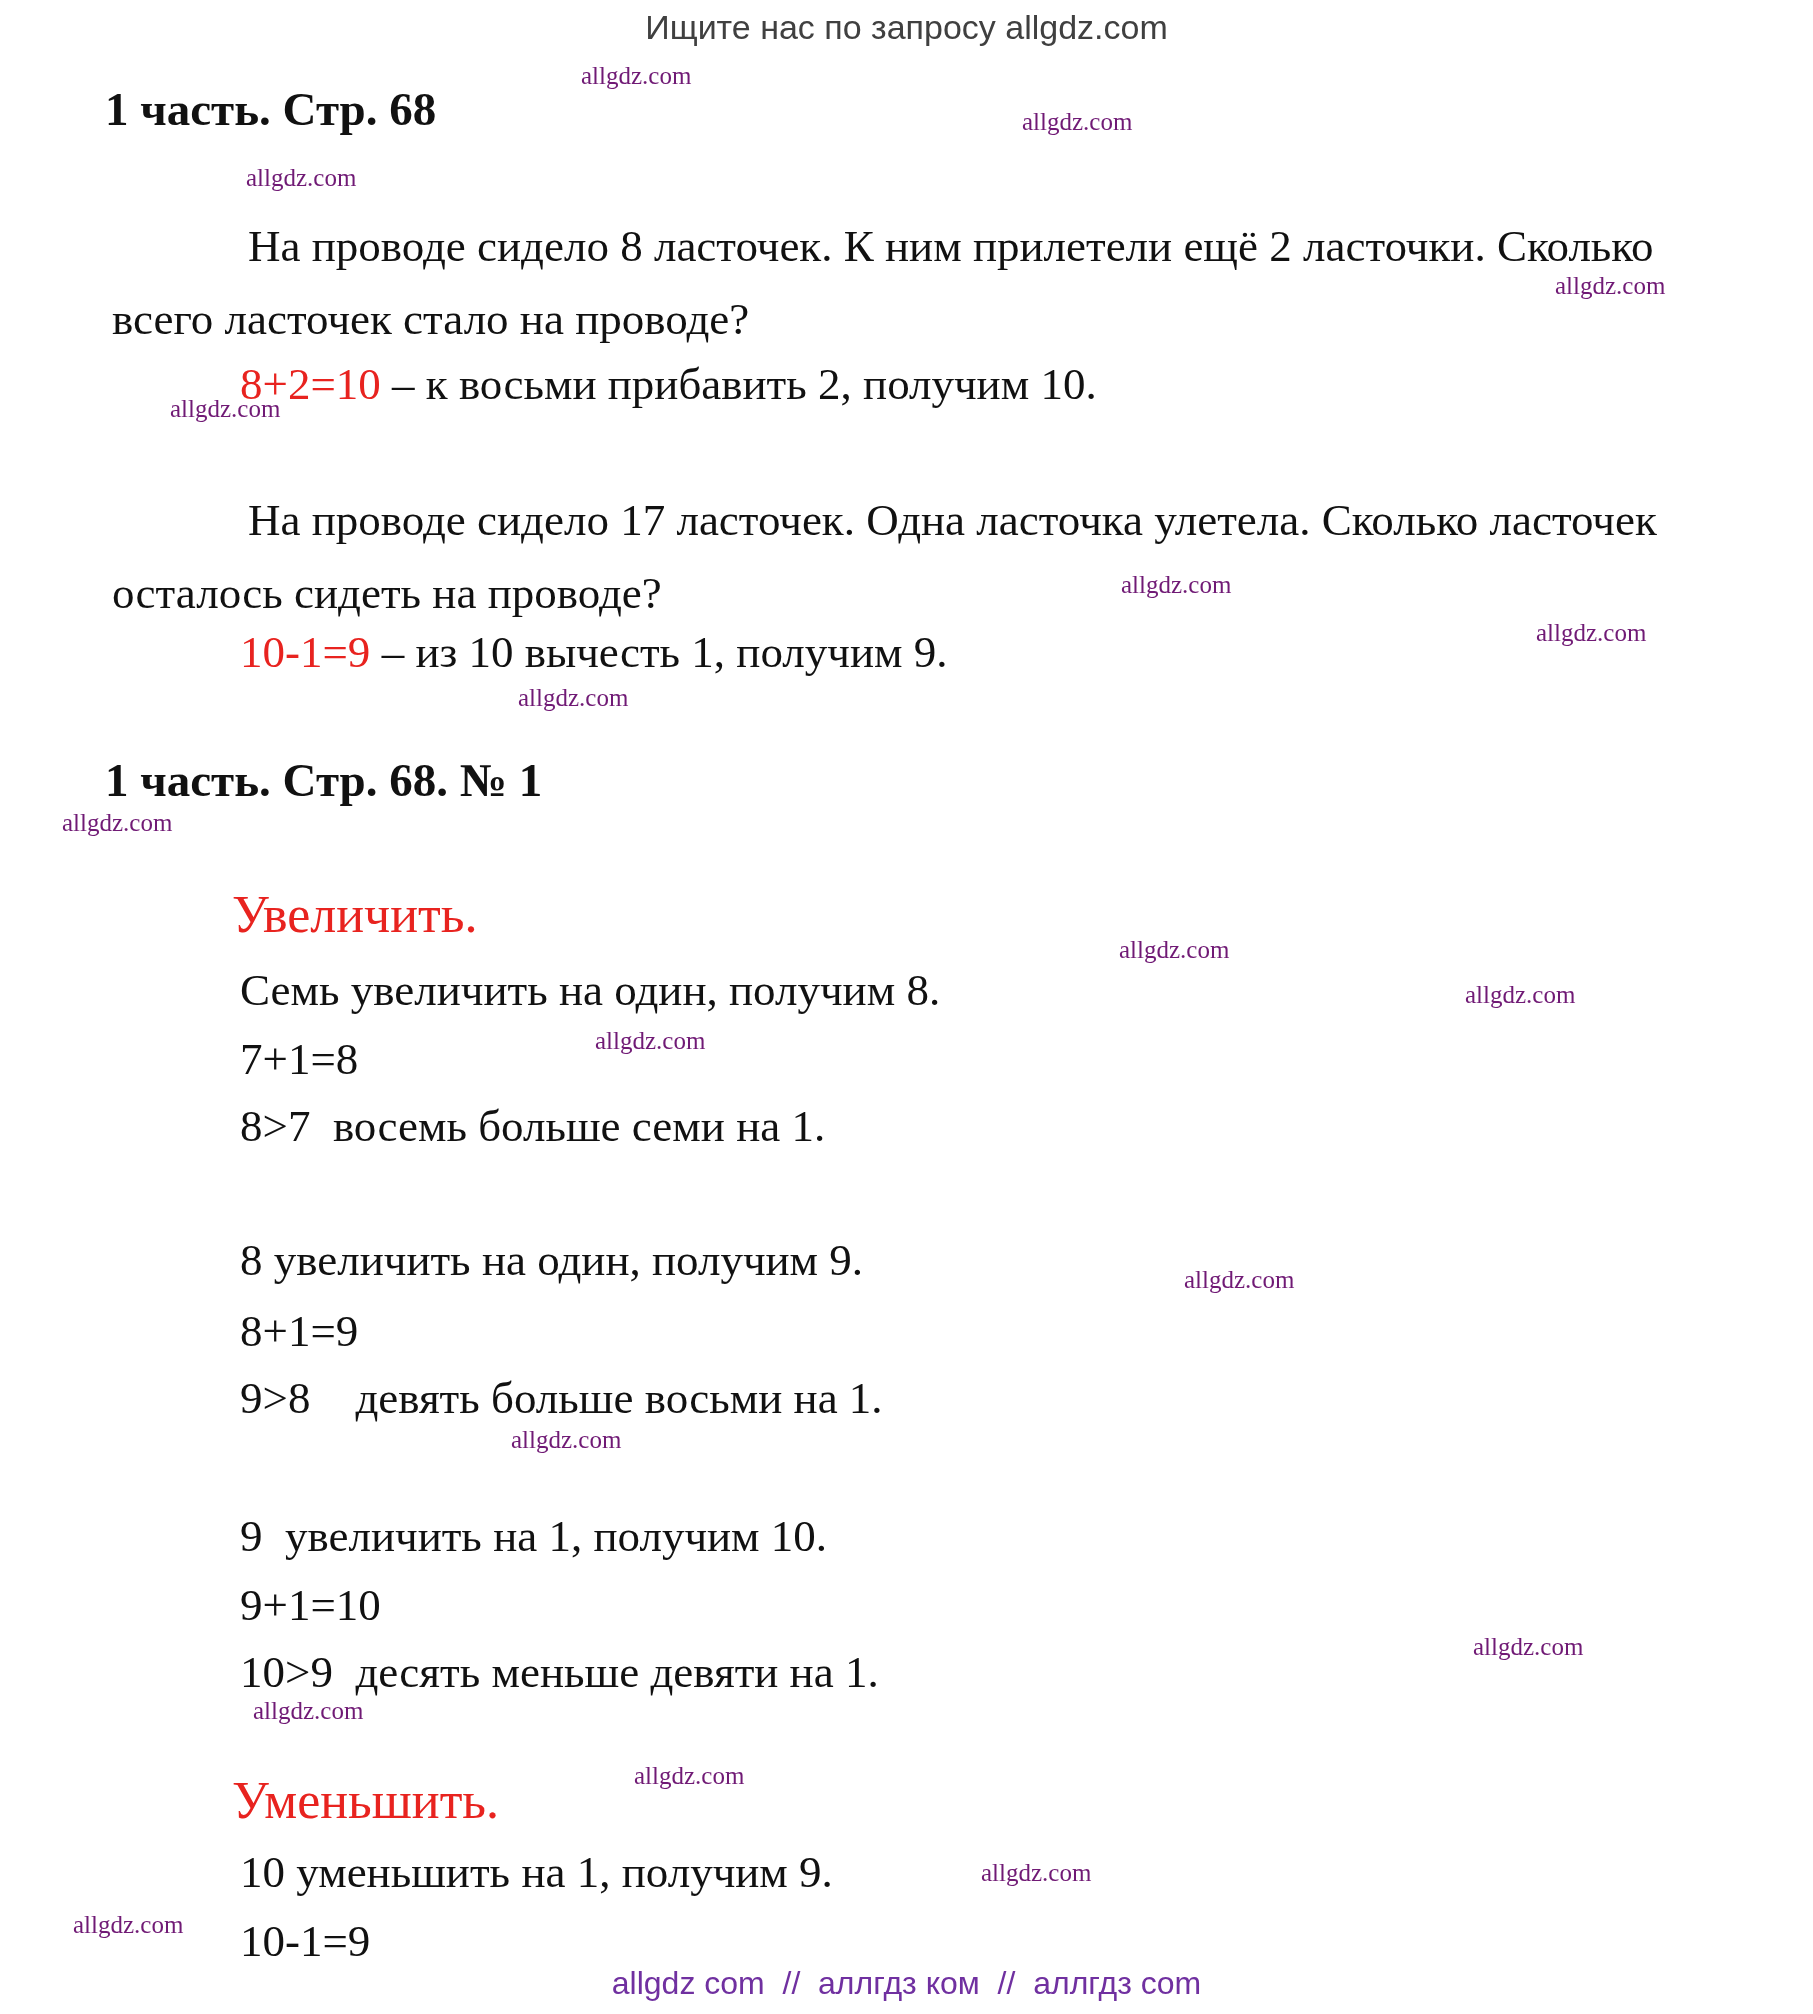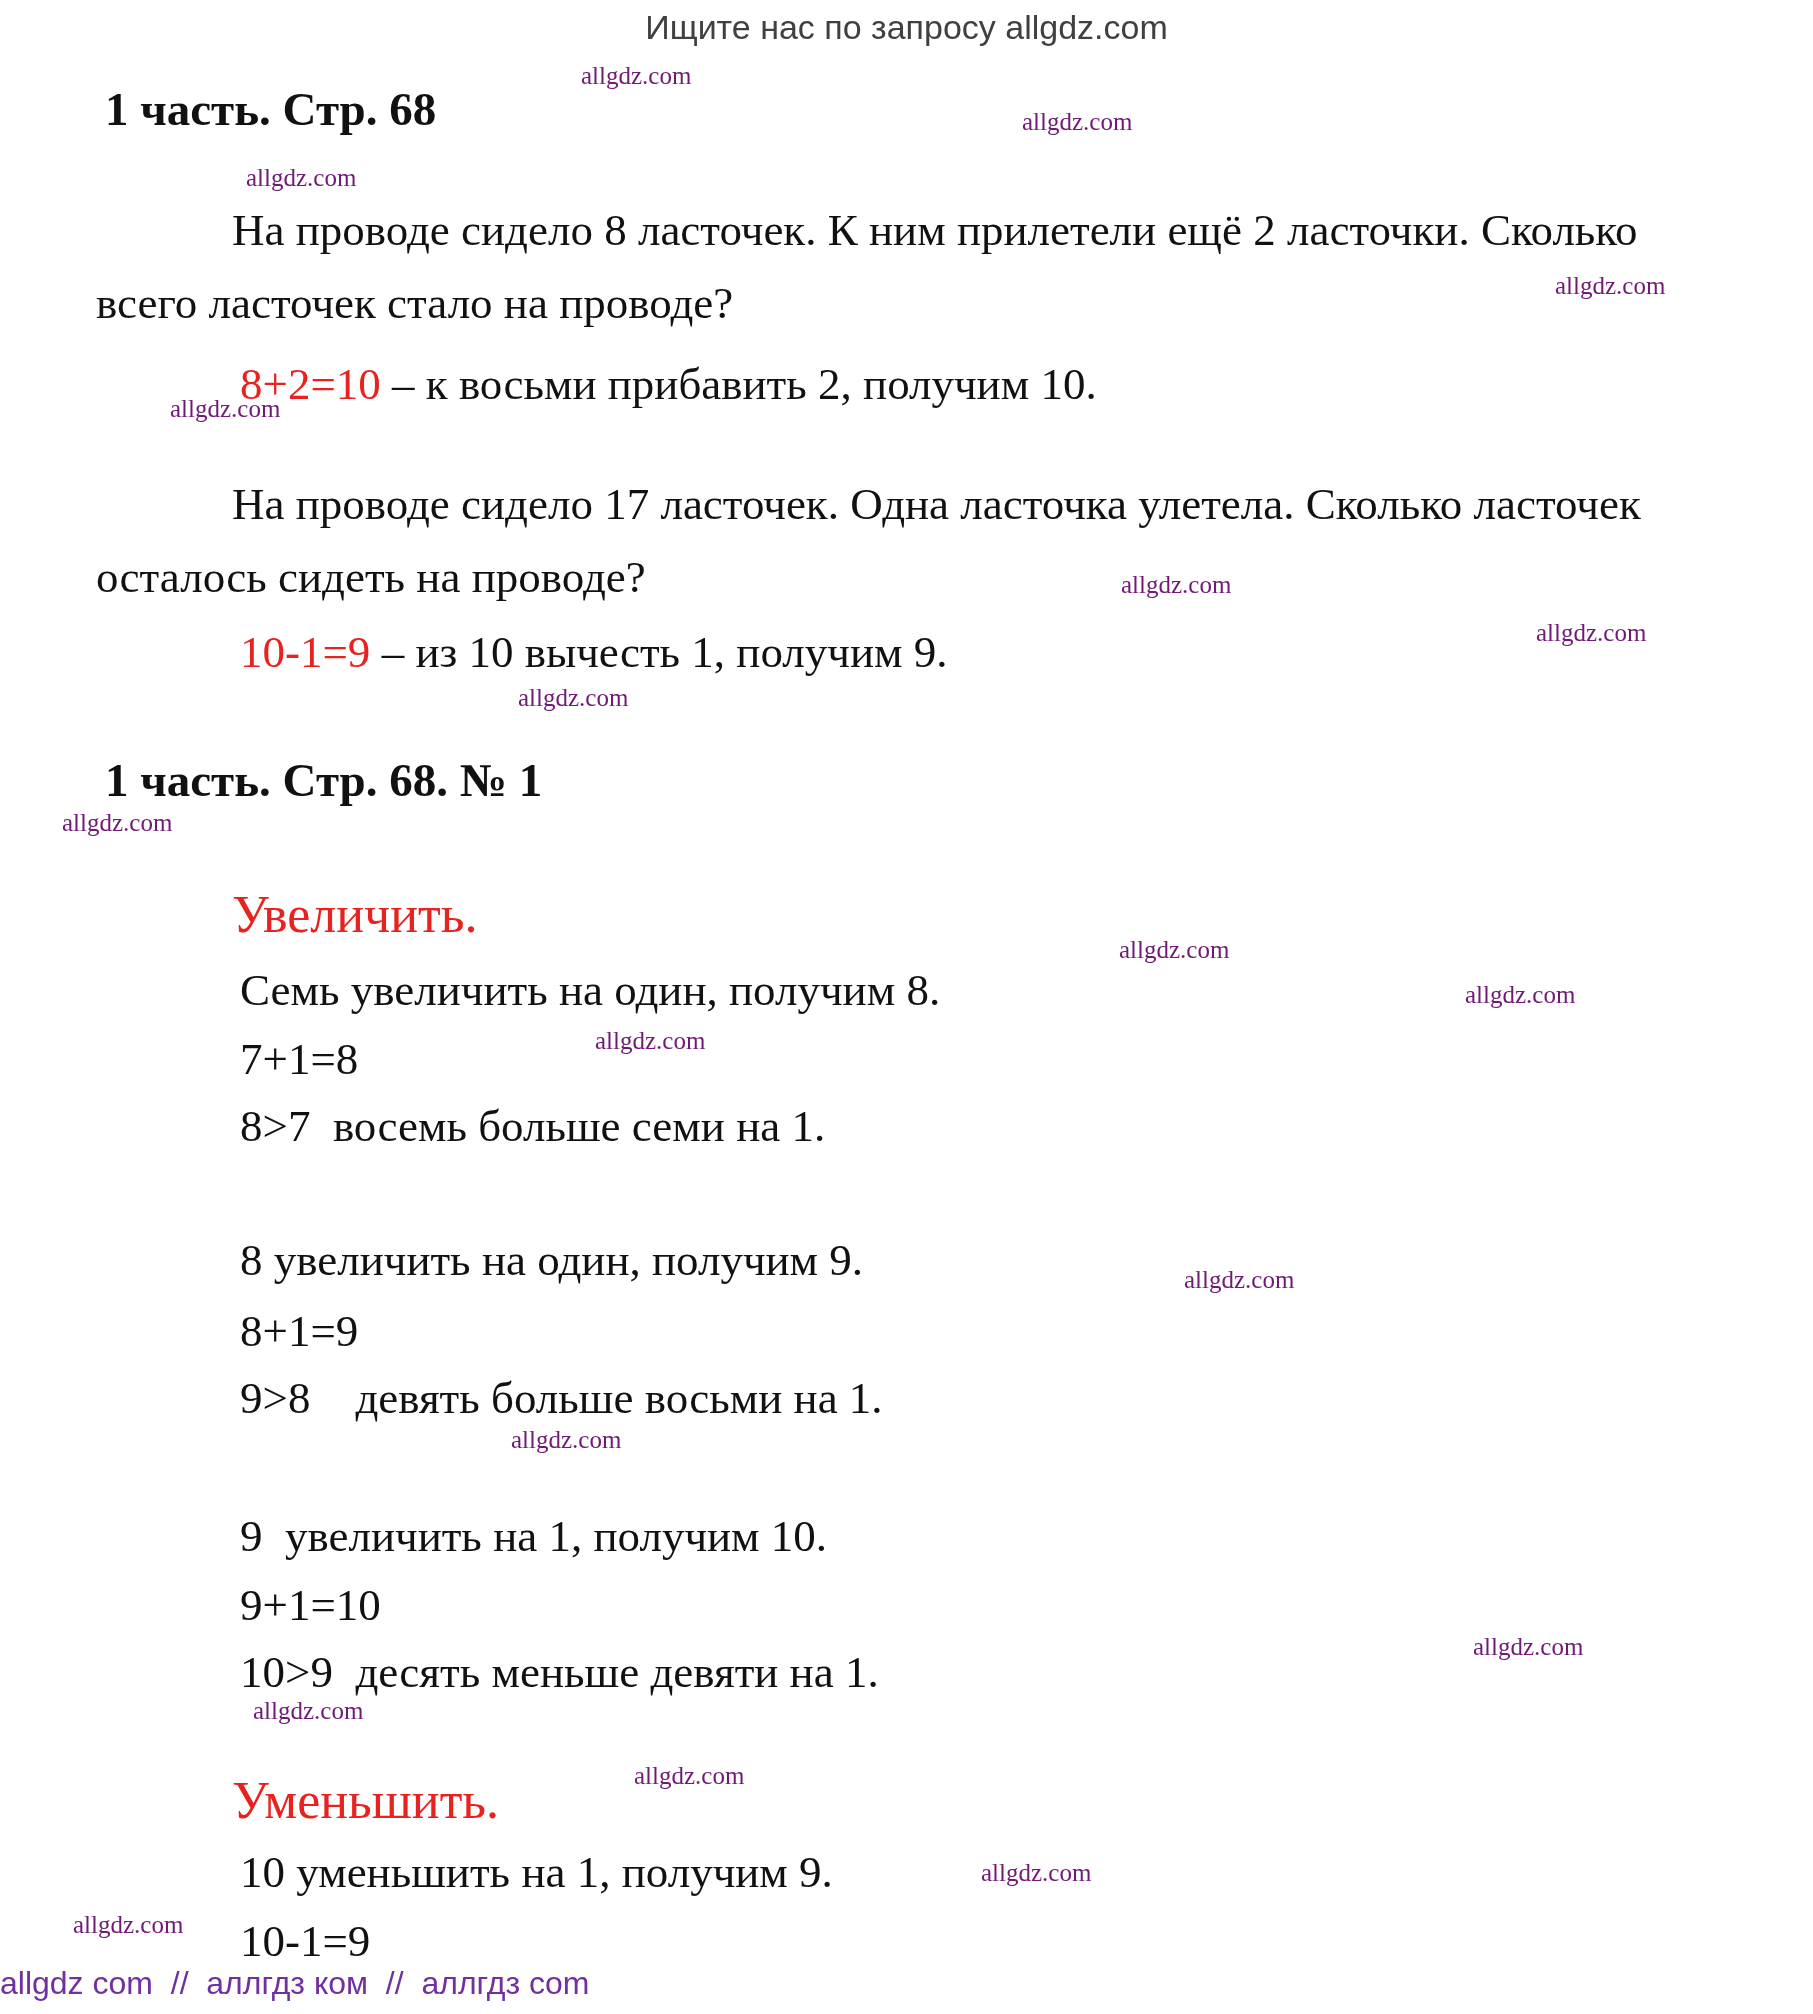--- a/index.html
+++ b/index.html
@@ -24,39 +24,39 @@
     font-family: "Liberation Sans", "DejaVu Sans", sans-serif;
     font-size: 34px;
     color: #404040;
     white-space: pre-wrap;
   }
   .footer {
     position: absolute;
     top: 1965px;
     left: 0;
     width: 100%;
-    text-align: left;
+    text-align: center;
     font-family: "Liberation Sans", "DejaVu Sans", sans-serif;
     font-size: 32px;
     color: #7030a0;
     white-space: pre-wrap;
   }
   .hdr {
     position: absolute;
     left: 96px;
     margin: 9px;
     font-size: 47px;
     font-weight: bold;
     color: #111111;
   }
   .para {
     position: absolute;
     left: 96px;
     width: 1622px;
-    margin: 0;
+    margin: 16px;
     font-size: 45px;
     line-height: 1.62;
     text-indent: 136px;
     color: #111111;
   }
   .line {
     position: absolute;
     left: 232px;
     margin: 8px;
     font-size: 45px;

